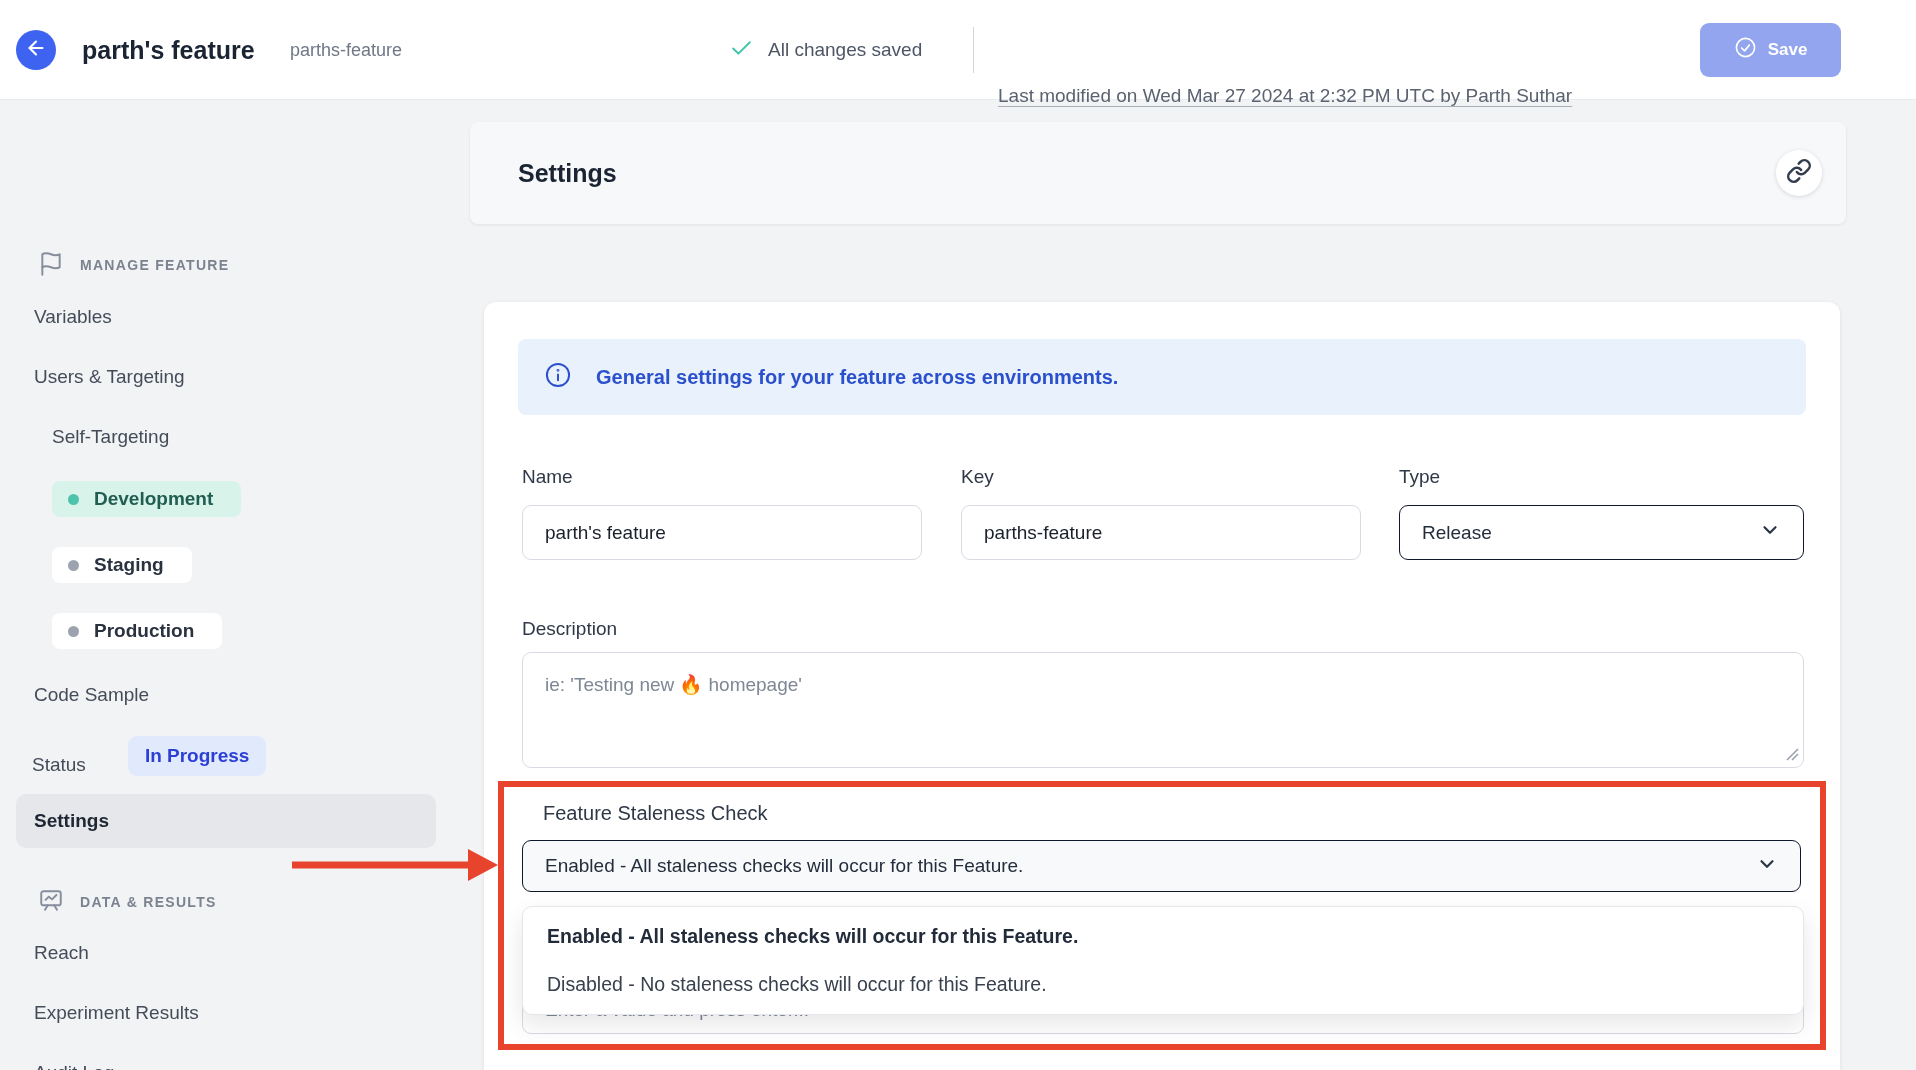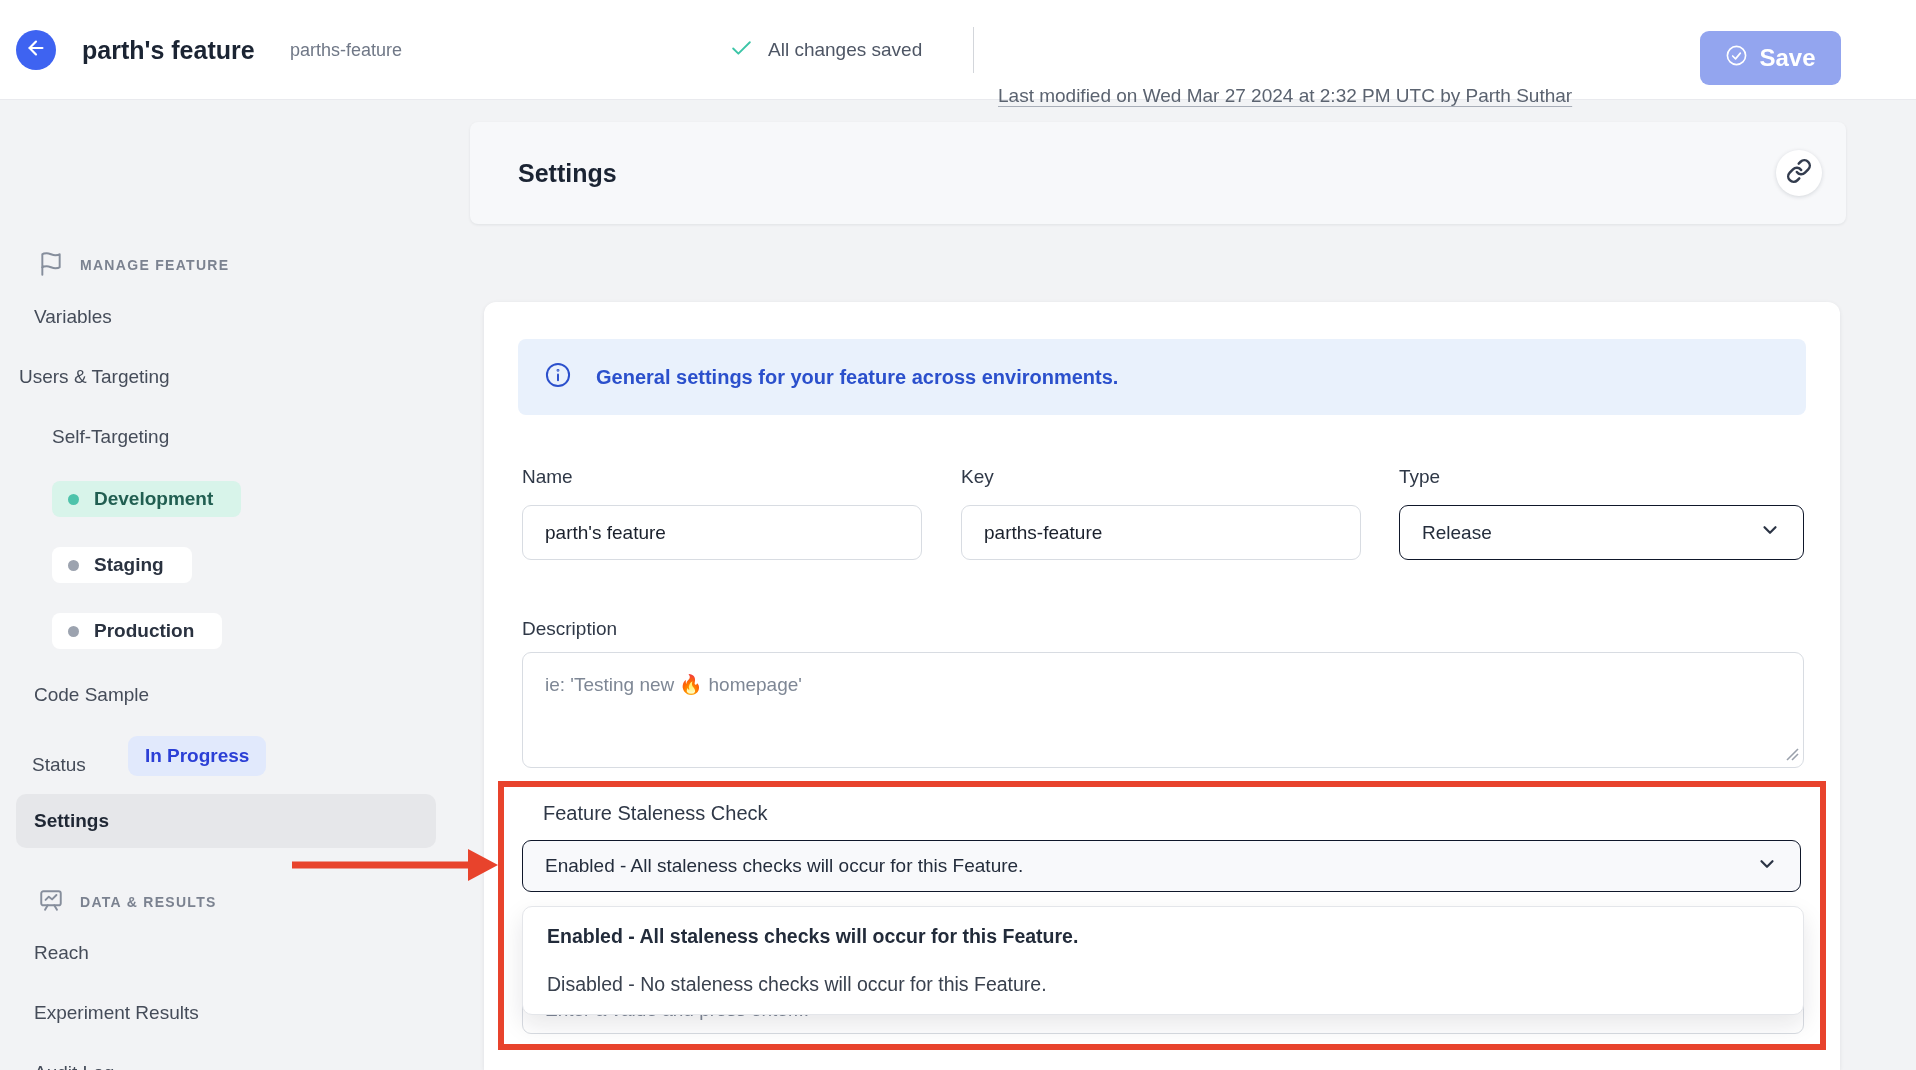--- a/index.html
+++ b/index.html
@@ -17,22 +17,22 @@
   .back-btn { left:16px; top:30px; width:40px; height:40px; border-radius:50%;
     background:var(--accent-blue); display:flex; align-items:center; justify-content:center; cursor:pointer; }
   .feature-title { left:82px; top:0; height:100px; font-size:25px; font-weight:700; color:#1b2433; }
   .feature-key { left:290px; top:0; height:100px; font-size:18px; color:#707887; }
   .saved-group { left:729px; top:0; height:100px; gap:14px; }
   .saved-text { font-size:19px; color:#4e5665; }
   .hdr-divider { left:973px; top:27px; width:1px; height:46px; background:#d3d6db; }
   .last-modified { left:998px; top:0; height:100px; font-size:19px; color:#5b6370;
     text-decoration:underline; text-underline-offset:4px; text-decoration-color:#a8aeb8; cursor:pointer;margin-top:46px; }
   .save-btn { left:1700px; top:23px; width:141px; height:54px; border-radius:9px;
-    background:var(--save-button-bg); color:#ffffff; font-size:24px; font-weight:600;
-    display:flex; align-items:center; justify-content:center; gap:11px; cursor:pointer; border:none;margin-top:8px; }
+    background:var(--save-button-bg); color:#ffffff; font-size:17px; font-weight:600;
+    display:flex; align-items:center; justify-content:center; gap:11px; cursor:pointer; border:none; }
 
   
   .side-section { gap:16px; font-size:14px; font-weight:700; letter-spacing:1.3px; color:#7b8290; }
   .side-link { font-size:19px; color:#454c59; cursor:pointer; }
   .env-pill { height:36px; border-radius:8px; background:#ffffff; display:flex; align-items:center;
     gap:15px; padding:0 28px 0 16px; font-size:19px; font-weight:600; color:#2a3240; cursor:pointer; }
   .env-pill .dot { width:11px; height:11px; border-radius:50%; background:#9ca3af; }
   .env-pill.active { background:var(--env-active-bg); color:var(--env-active-text); }
   .env-pill.active .dot { background:var(--env-active-dot); }
   .status-badge { height:40px; padding:0 17px; border-radius:9px; background:var(--status-badge-bg);
@@ -129,21 +129,21 @@
     <span>
       <svg width="26" height="26" viewBox="0 0 24 24" fill="none" stroke="#868e9c" stroke-width="1.8" stroke-linecap="round" stroke-linejoin="round">
           <path d="M4 15s1-1 4-1 5 2 8 2 4-1 4-1V3s-1 1-4 1-5-2-8-2-4 1-4 1z"></path>
           <line x1="4" y1="22" x2="4" y2="15"></line>
         </svg>
     </span>
     <span>MANAGE FEATURE</span>
   </div>
 
   <div class="abs vcenter side-link" style="left:34px;top:203px;height:28px;">Variables</div>
-  <div class="abs vcenter side-link" style="left:19px;top:263px;height:28px;">Users &amp; Targeting</div>
+  <div class="abs vcenter side-link" style="left:34px;top:263px;height:28px;">Users &amp; Targeting</div>
   <div class="abs vcenter side-link" style="left:52px;top:323px;height:28px;">Self-Targeting</div>
 
   <div class="abs env-pill active" style="left:52px;top:381px;">
     <span class="dot"></span>
     <span>Development</span>
   </div>
   <div class="abs env-pill" style="left:52px;top:447px;">
     <span class="dot"></span>
     <span>Staging</span>
   </div>

